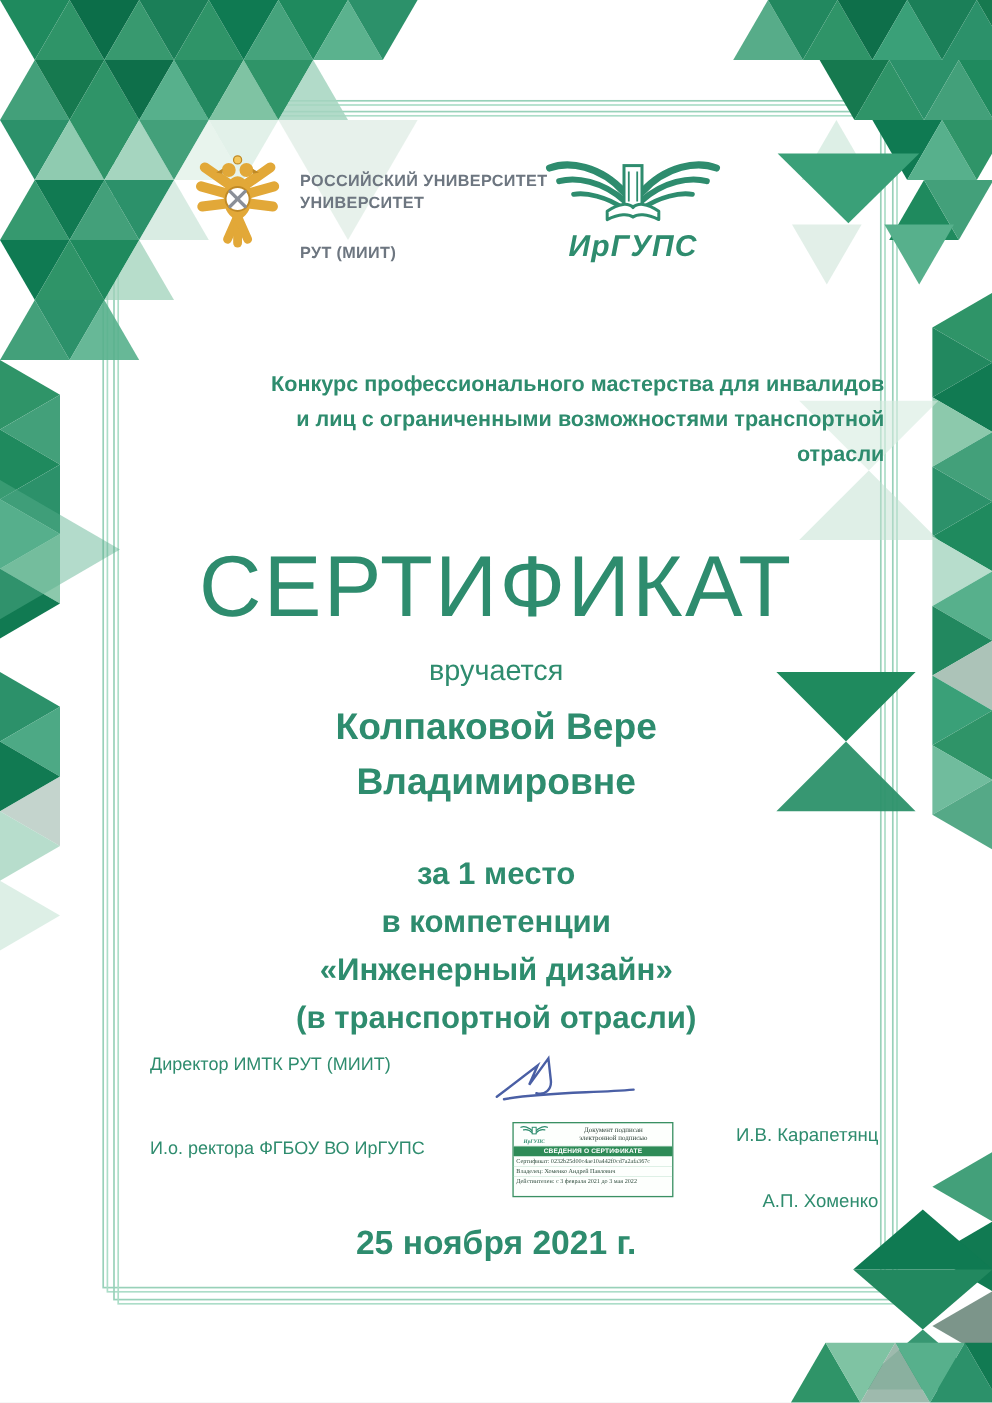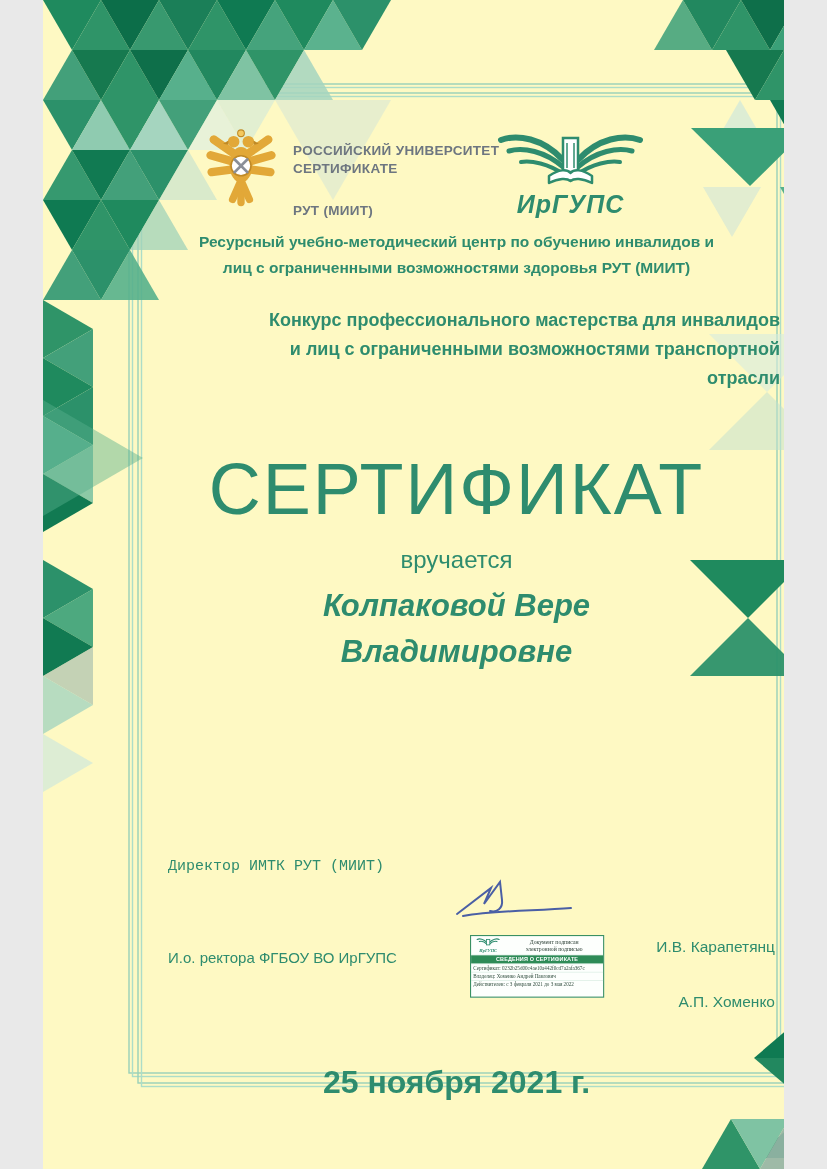--- a/index.html
+++ b/index.html
@@ -1,40 +1,40 @@
 <!DOCTYPE html>
 <html lang="ru"><head>
 <meta charset="utf-8">
 <style>
   html,body{margin:0;padding:0;background:#e9e9e9;}
-  .page{position:relative;width:741px;height:1169px;background:#fef9c3;overflow:hidden;
+  .page{position:relative;width:827px;height:1169px;background:#ffffff;overflow:hidden;
         font-family:"Liberation Sans","DejaVu Sans",sans-serif;margin:0 auto;}
   #decor{position:absolute;left:0;top:0;z-index:1;pointer-events:none;}
   .content{position:absolute;left:0;top:0;width:827px;height:1169px;z-index:2;}
   .abs{position:absolute;}
   .ctr{left:90px;right:90px;text-align:center;}
   .green{color:#2E8C6E;}
   
   .eagle{left:163px;top:128px;width:70px;height:84px;}
   .rut-text{left:250px;top:142px;color:#6D7680;font-weight:bold;font-size:13.5px;line-height:18px;letter-spacing:.3px;}
   .rut-abbr{margin-top:24px;}
   .irgups{left:450px;top:126px;width:155px;height:95px;text-align:center;}
   .irgups-name{color:#2E8C6E;font-weight:bold;font-style:italic;font-size:25px;letter-spacing:1px;margin-top:-2px;}
   
   .center-lines{top:229px;font-weight:bold;font-size:15.5px;line-height:26px;}
   .contest{top:306px;font-weight:bold;font-size:18px;line-height:29px;text-align:right;}
   .title{top:451px;font-size:72px;font-weight:400;letter-spacing:2px;line-height:76px;}
   .subtitle{top:545px;font-size:24px;line-height:30px;}
-  .recipient{top:583px;font-size:31px;font-weight:bold;line-height:46px;font-style:italic;}
+  .recipient{top:583px;font-size:31px;font-weight:bold;line-height:46px;}
   .award{top:708px;font-size:26px;font-weight:bold;line-height:40px;}
-  .date{top:1064px;font-size:32px;font-weight:bold;}
+  .date{top:1020px;font-size:28px;font-weight:bold;}
   
   .role{font-size:15px;}
   .sig-name{font-size:15.5px;margin-top:41px;}
-  .role1{left:125px;top:858px;font-family:Liberation Mono, monospace;}
+  .role1{left:125px;top:879px;}
   .name1{right:95px;top:897px;}
   .role2{left:125px;top:949px;}
   .name2{right:95px;top:952px;}
   .sig-svg{left:408px;top:866px;width:125px;height:56px;}
   
   .stamp{left:427px;top:935px;width:134px;height:63px;}
   .stamp-inner{width:244px;height:114px;transform:scale(.55);transform-origin:0 0;
       border:2px solid #3A9063;background:#fdfffd;box-sizing:border-box;font-family:"Liberation Serif","DejaVu Serif",serif;}
   .stamp-head{display:flex;height:34px;border-bottom:1px solid #bfe0d0;}
   .stamp-logo{width:62px;padding-top:3px;text-align:center;}
@@ -186,21 +186,21 @@
         <polygon points="45,12 50,15 45,16" fill="#C08A26"></polygon>
       <circle cx="33" cy="5" r="3.2" fill="#F4C85E" stroke="#C08A26" stroke-width="1"></circle>
       <circle cx="33" cy="36" r="9.5" fill="#fff" stroke="#C08A26" stroke-width="1.5"></circle>
       <g stroke="#8A8F98" stroke-width="2.6" stroke-linecap="round">
         <line x1="27" y1="30" x2="39" y2="42"></line>
           <line x1="39" y1="30" x2="27" y2="42"></line>
       </g>
     </svg>
     <div class="abs rut-text">
       <div>РОССИЙСКИЙ УНИВЕРСИТЕТ</div>
-      <div>СЕРТИФИКАТЕ</div>
+      <div>УНИВЕРСИТЕТ</div>
       <div class="rut-abbr">РУТ (МИИТ)</div>
     </div>
 
     <div class="abs irgups">
       <svg width="155" height="62" viewBox="0 0 155 62">
         <g stroke="#2E8C6E" fill="none" stroke-linecap="round">
           <path d="M70 34 C50 12 24 8 8 14" stroke-width="6"></path>
           <path d="M70 41 C52 25 30 21 16 25" stroke-width="5"></path>
           <path d="M70 48 C56 38 38 34 28 36" stroke-width="4"></path>
           <path d="M85 34 C105 12 131 8 147 14" stroke-width="6"></path>
@@ -208,39 +208,41 @@
           <path d="M85 48 C99 38 117 34 127 36" stroke-width="4"></path>
         </g>
         <rect x="70" y="12" width="15" height="34" fill="#fff" stroke="#2E8C6E" stroke-width="2.5"></rect>
         <line x1="74" y1="17" x2="74" y2="42" stroke="#2E8C6E" stroke-width="1.5"></line>
         <line x1="81" y1="17" x2="81" y2="42" stroke="#2E8C6E" stroke-width="1.5"></line>
         <path d="M56 50 C66 43 74 43 77.5 47 C81 43 89 43 99 50 L99 57 C89 52 81 52 77.5 55 C74 52 66 52 56 57 Z" fill="#fff" stroke="#2E8C6E" stroke-width="2.5" stroke-linejoin="round"></path>
       </svg>
       <div class="irgups-name">ИрГУПС</div>
     </div>
 
-    <div class="abs ctr center-lines green">
-      <div>Ресурсный учебно-методический центр по обучению инвалидов и</div>
-      <div>лиц с ограниченными возможностями здоровья РУТ (МИИТ)</div>
-    </div>
 
     <div class="abs ctr contest green">
       <div>Конкурс профессионального мастерства для инвалидов</div>
       <div>и лиц с ограниченными возможностями транспортной</div>
       <div>отрасли</div>
     </div>
 
     <div class="abs ctr title green">СЕРТИФИКАТ</div>
     <div class="abs ctr subtitle green">вручается</div>
 
     <div class="abs ctr recipient green">
       <div>Колпаковой Вере</div>
       <div>Владимировне</div>
     </div>
 
+    <div class="abs ctr award green">
+      <div>за 1 место</div>
+      <div>в компетенции</div>
+      <div>«Инженерный дизайн»</div>
+      <div>(в транспортной отрасли)</div>
+    </div>
 
     <div class="abs role green role1">Директор ИМТК РУТ (МИИТ)</div>
     <div class="abs sig-name green name1">И.В. Карапетянц</div>
     <svg class="abs sig-svg" viewBox="0 0 125 56">
       <g stroke="#4A5FA5" stroke-width="2" fill="none" stroke-linecap="round">
         <path d="M6 48 L40 22 L33 38 L49 16 L51 34 C52 42 46 47 39 45"></path>
         <path d="M12 50 C45 44 85 45 120 42"></path>
       </g>
     </svg>
     <div class="abs role green role2">И.о. ректора ФГБОУ ВО ИрГУПС</div>

